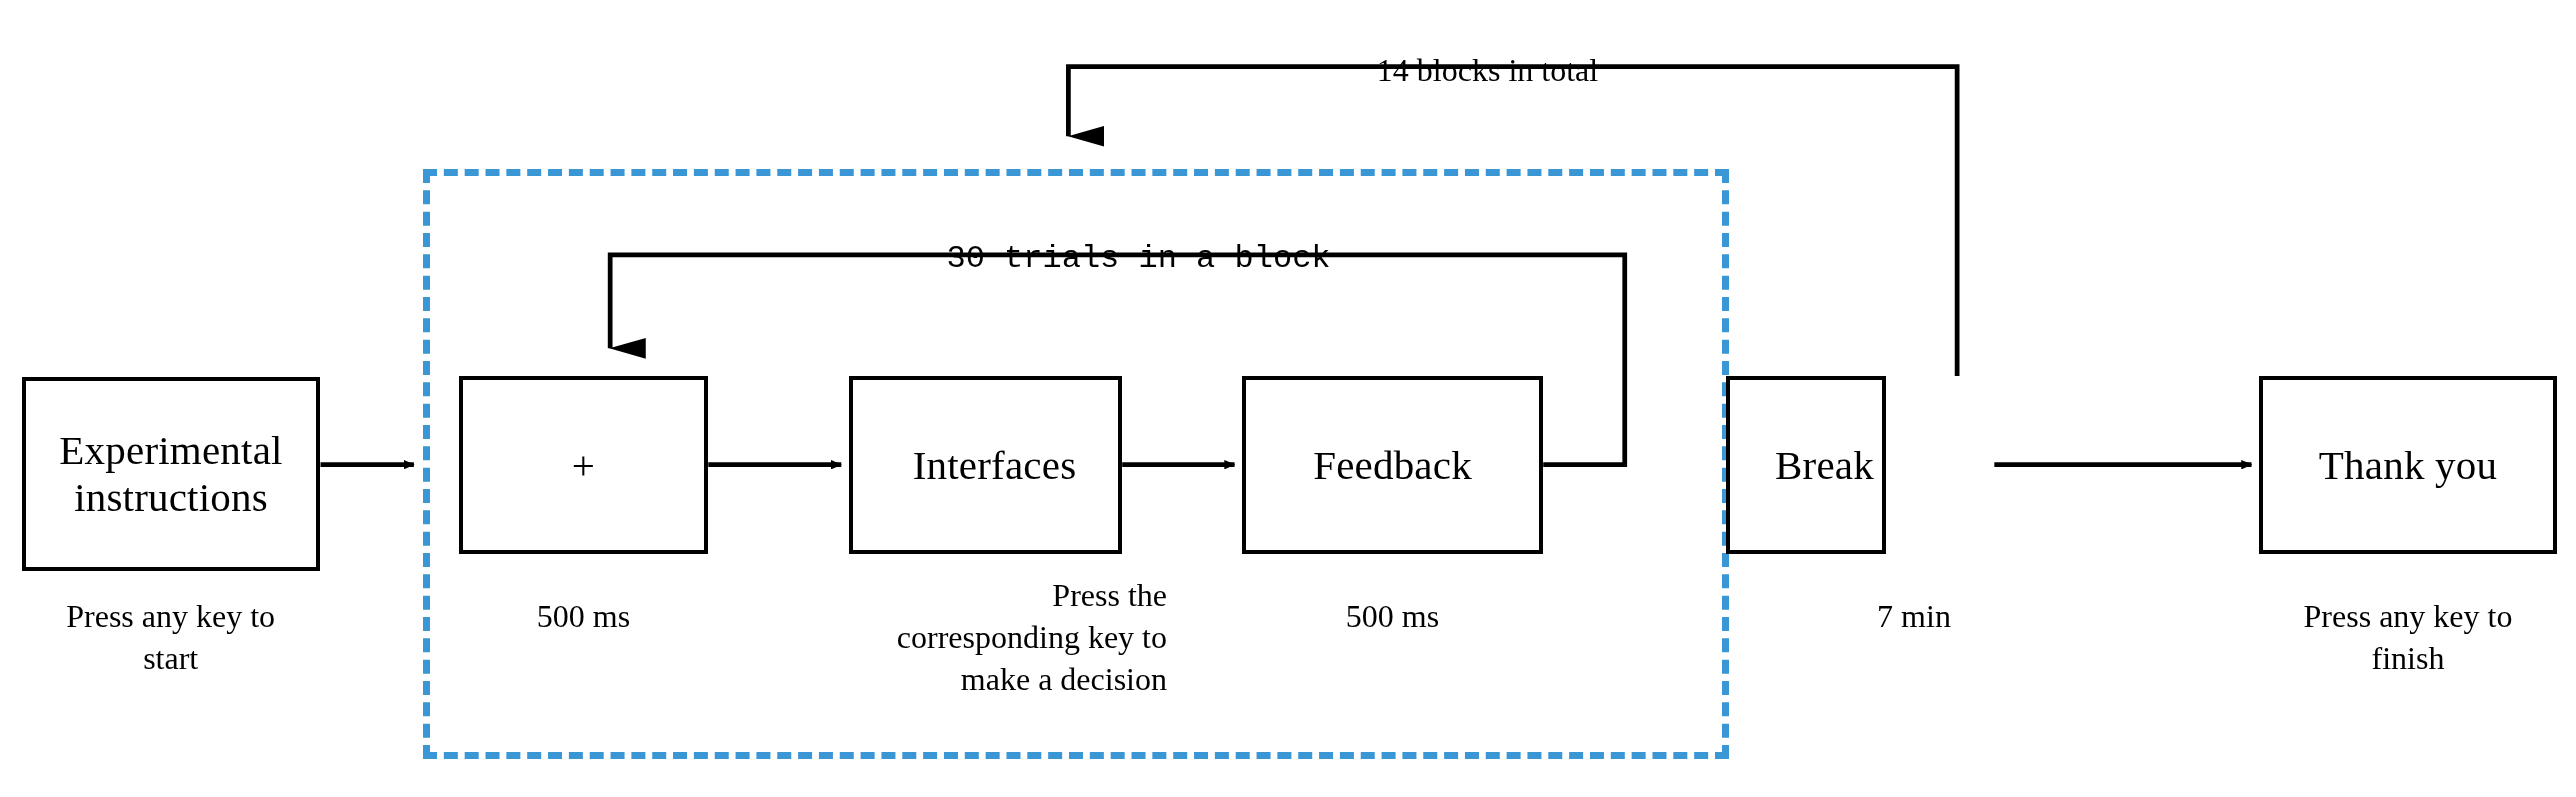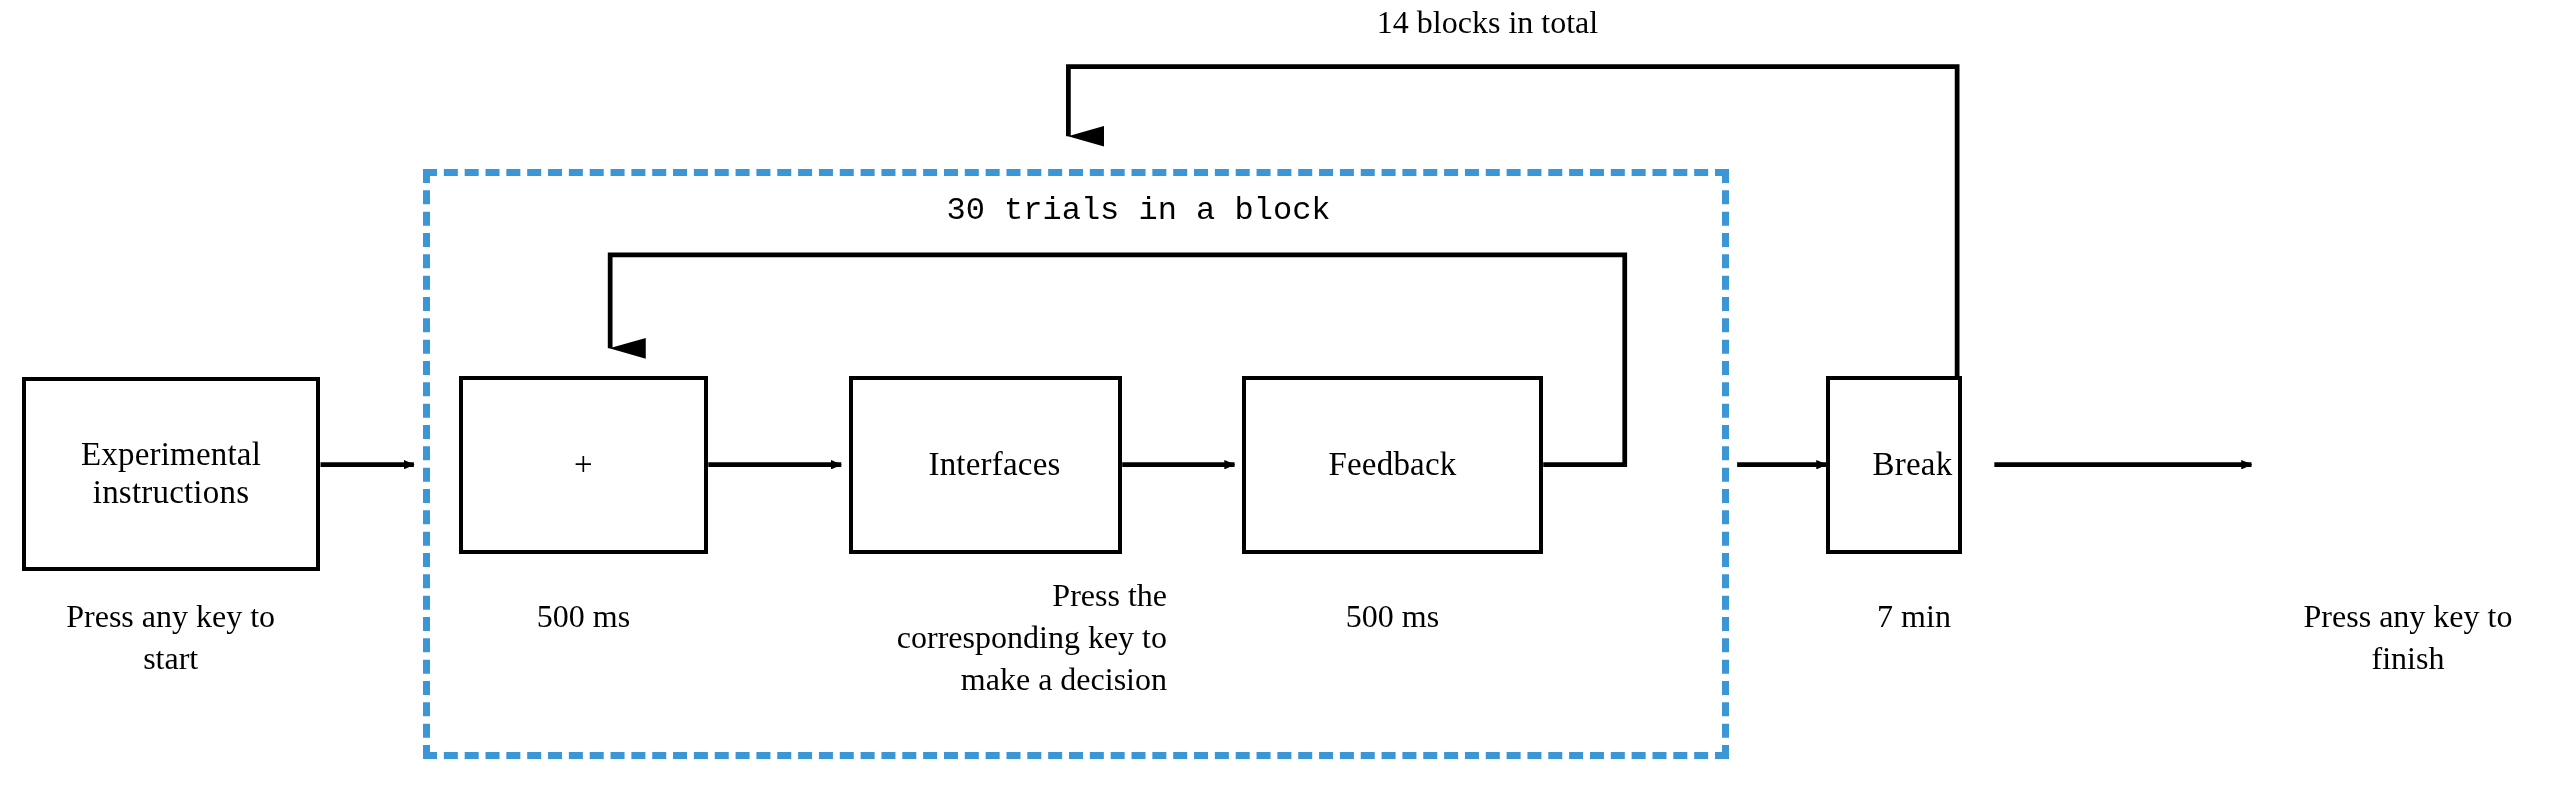--- a/index.html
+++ b/index.html
@@ -33,21 +33,21 @@
     position: absolute;
     box-sizing: border-box;
     border: 4px solid #000000;
     background: #ffffff;
     display: flex;
     align-items: center;
     justify-content: center;
     text-align: center;
   }
   .stage-box .box-label {
-    font-size: 33px;
+    font-size: 41px;
     line-height: 1.14;
     letter-spacing: 0.2px;
     white-space: pre-line;
     padding: 0 4.7px;
   }
   .fixation-glyph {
     font-size: 43px;
     line-height: 1;
     font-family: "Liberation Serif", "DejaVu Serif", serif;
   }
@@ -59,20 +59,21 @@
     line-height: 1.32;
     white-space: pre-line;
   }
   
   .loop-label {
     position: absolute;
     text-align: center;
     font-size: 32px;
     line-height: 1.2;
     white-space: nowrap;
+    margin-top: 48px;
   }
   
   #block-region {
     position: absolute;
     box-sizing: border-box;
     border-style: dashed;
     border-width: 7.1px;
     background: transparent;
   }
 </style>
@@ -136,24 +137,27 @@
   </div>
 
   <div class="stage-box" style="left:849px; top:376px; width:273px; height:178px;padding-left:18px;">
     <span class="box-label">Interfaces</span>
   </div>
 
   <div class="stage-box" style="left:1242px; top:376px; width:301px; height:178px;font-family:Liberation Serif, serif;">
     <span class="box-label">Feedback</span>
   </div>
 
-  <div class="stage-box" style="left:1826px; top:376px; width:136px; height:178px;padding-left:37px;">
+  <div class="stage-box" style="left:1726px; top:376px; width:160px; height:178px;padding-left:37px;">
     <span class="box-label">Break</span>
   </div>
 
+  <div class="stage-box" style="left:2259px; top:376px; width:298px; height:178px;">
+    <span class="box-label">Thank you</span>
+  </div>
 
   <div class="caption" style="left:4.7px; top:595px; width:332px;">Press any key to
 start</div>
 
   <div class="caption" style="left:465px; top:595px; width:237px;">500 ms</div>
 
   <div class="caption" style="left:803px; top:574px; width:364px;text-align:right;">Press the
 corresponding key to
 make a decision</div>
 

